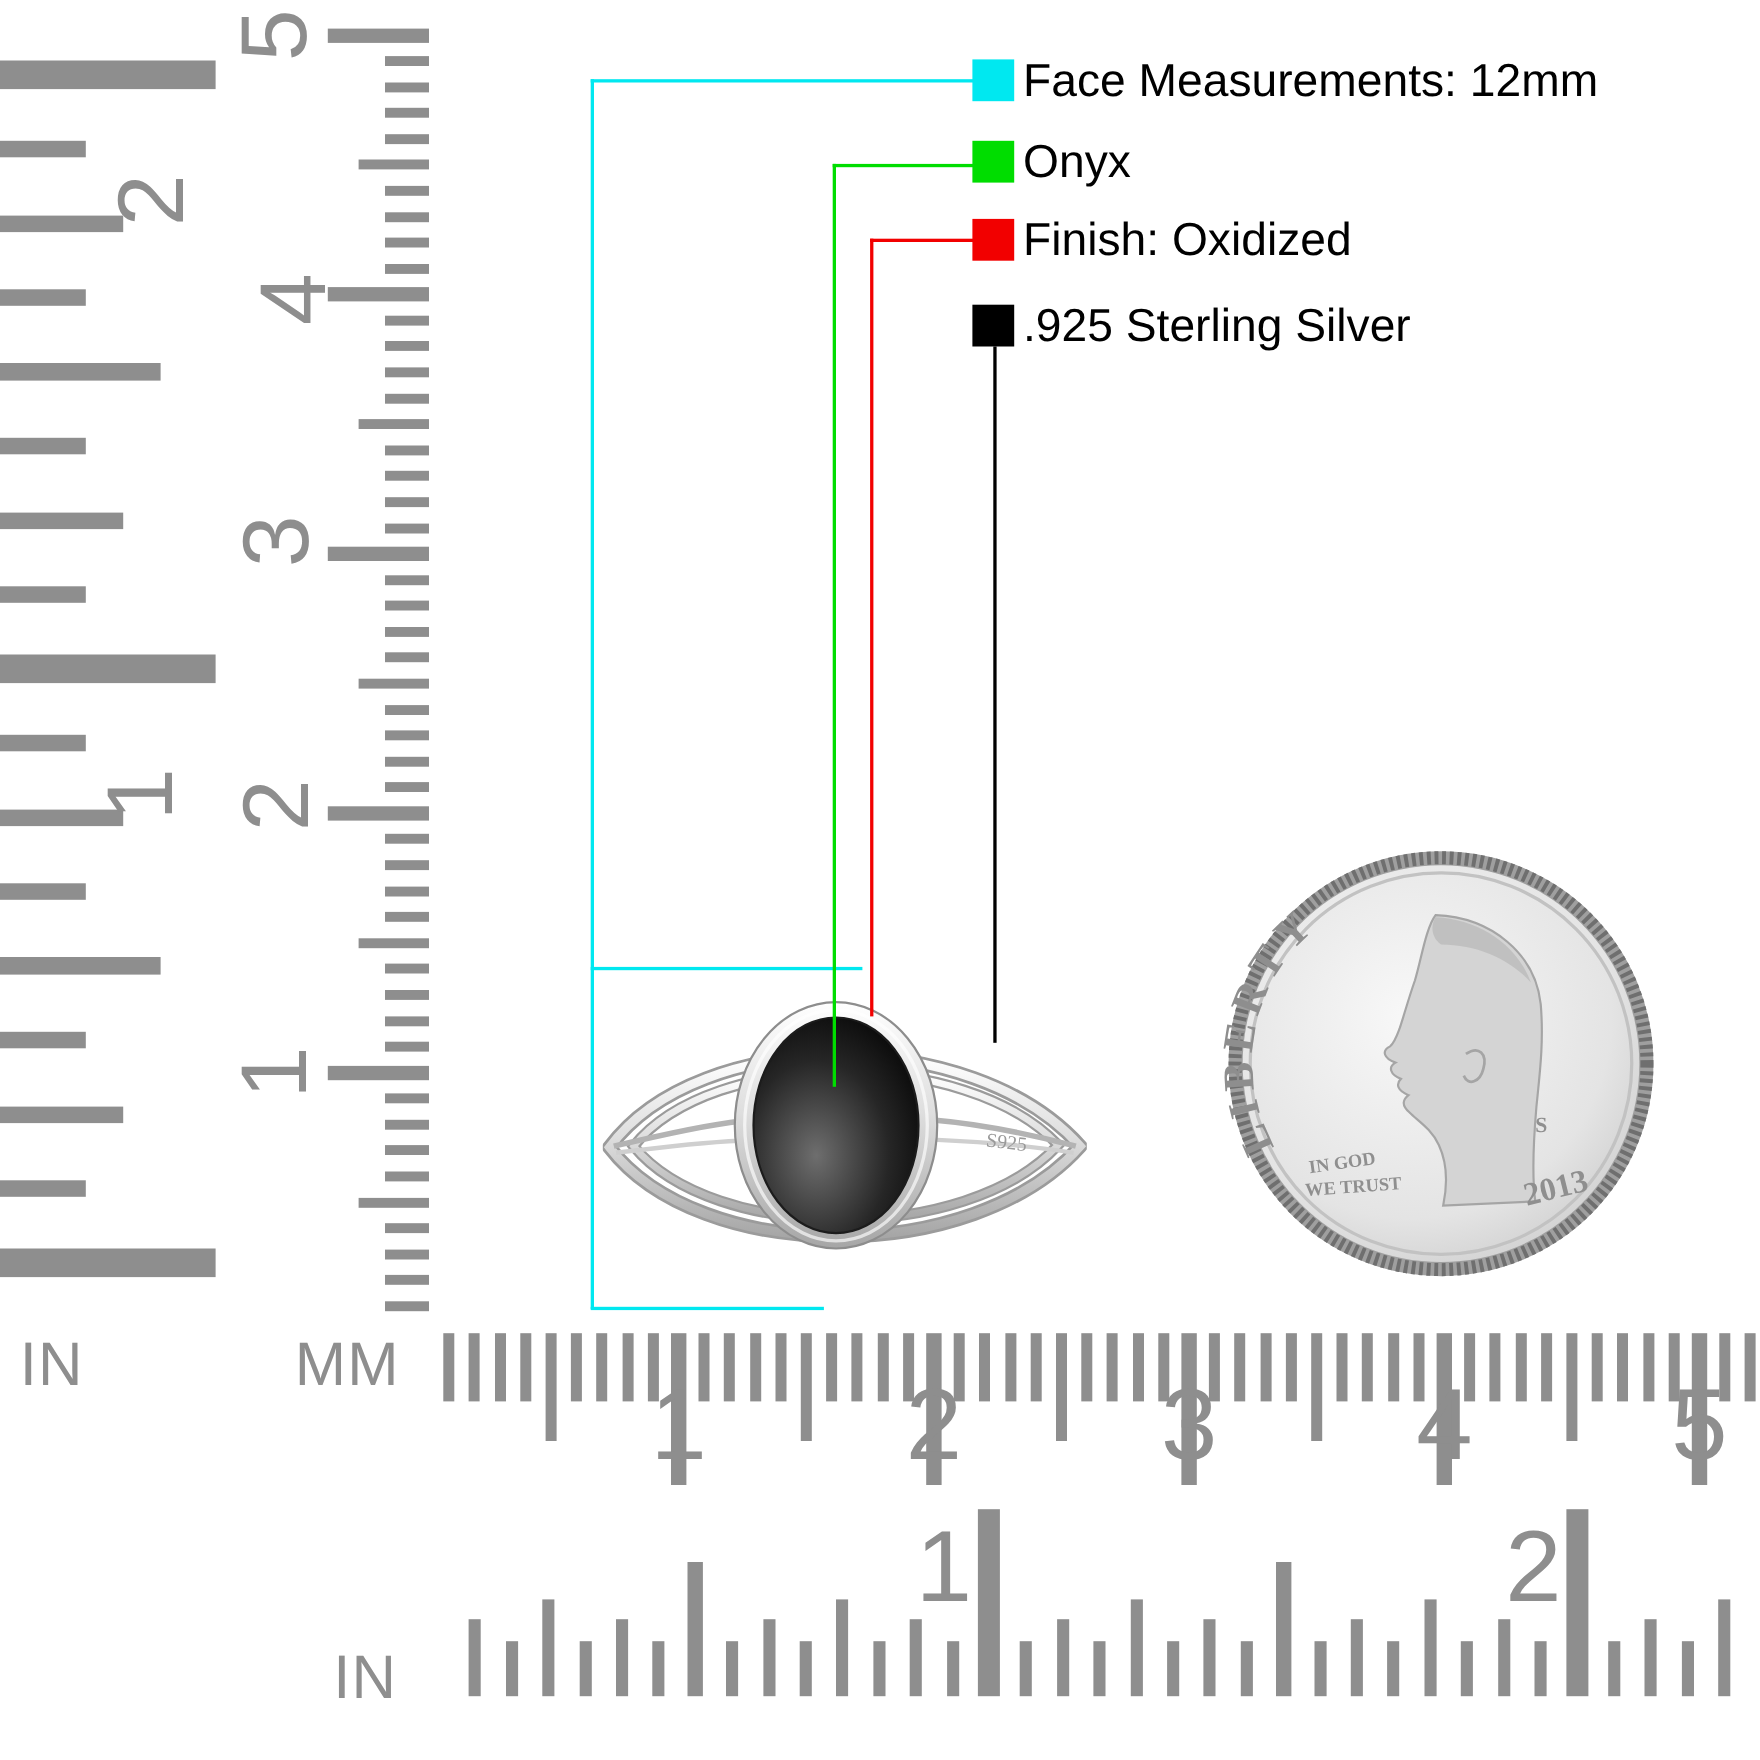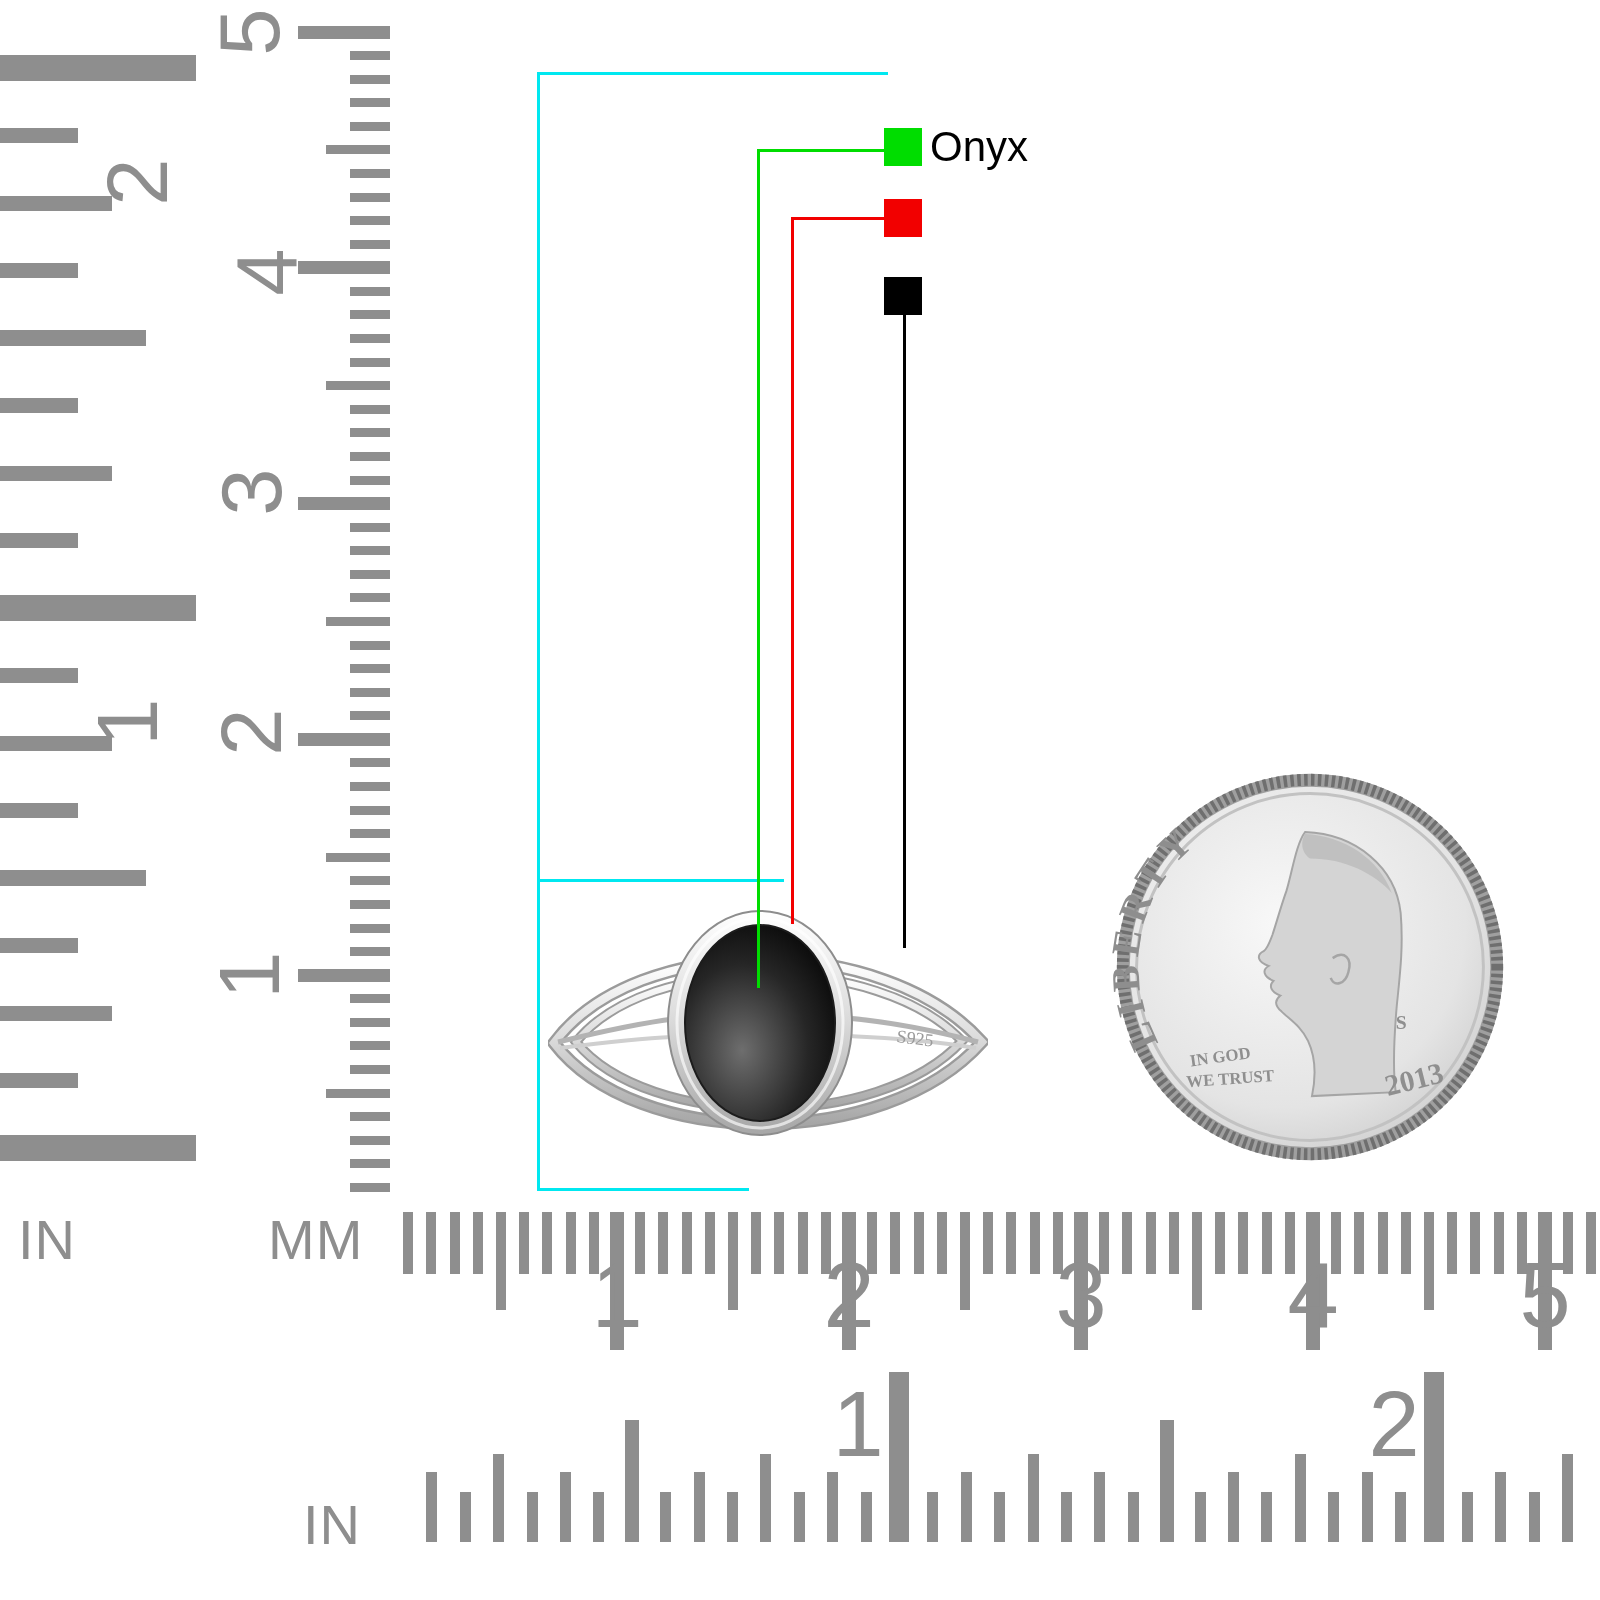--- a/index.html
+++ b/index.html
@@ -260,24 +260,30 @@
   <div class="cl-line" style="left: 537px; top: 1188px; width: 212px; height: 3px; background: rgb(0, 232, 240);"></div>
 
   <div class="cl-line" style="left: 757px; top: 149px; width: 129px; height: 3px; background: rgb(0, 221, 0);"></div>
   <div class="cl-line" style="left: 757px; top: 149px; width: 3px; height: 839px; background: rgb(0, 221, 0);"></div>
 
   <div class="cl-line" style="left: 791px; top: 217px; width: 95px; height: 3px; background: rgb(242, 0, 0);"></div>
   <div class="cl-line" style="left: 791px; top: 217px; width: 3px; height: 707px; background: rgb(242, 0, 0);"></div>
 
   <div class="cl-line" style="left: 903px; top: 315px; width: 3px; height: 633px; background: rgb(0, 0, 0);"></div>
 
+  <div class="callout-row" style="left:884px;top:54px">
+    <span class="swatch" style="background: rgb(0, 232, 240);"></span>
+    <span class="callout-label">Face Measurements: 12mm</span>
+  </div>
   <div class="callout-row" style="left:884px;top:128px">
     <span class="swatch" style="background: rgb(0, 221, 0);"></span>
     <span class="callout-label">Onyx</span>
   </div>
   <div class="callout-row" style="left:884px;top:199px">
     <span class="swatch" style="background: rgb(242, 0, 0);"></span>
+    <span class="callout-label">Finish: Oxidized</span>
   </div>
   <div class="callout-row" style="left:884px;top:277px">
     <span class="swatch" style="background: rgb(0, 0, 0);"></span>
+    <span class="callout-label">.925 Sterling Silver</span>
   </div>
 
 </div>
 
 </body></html>

